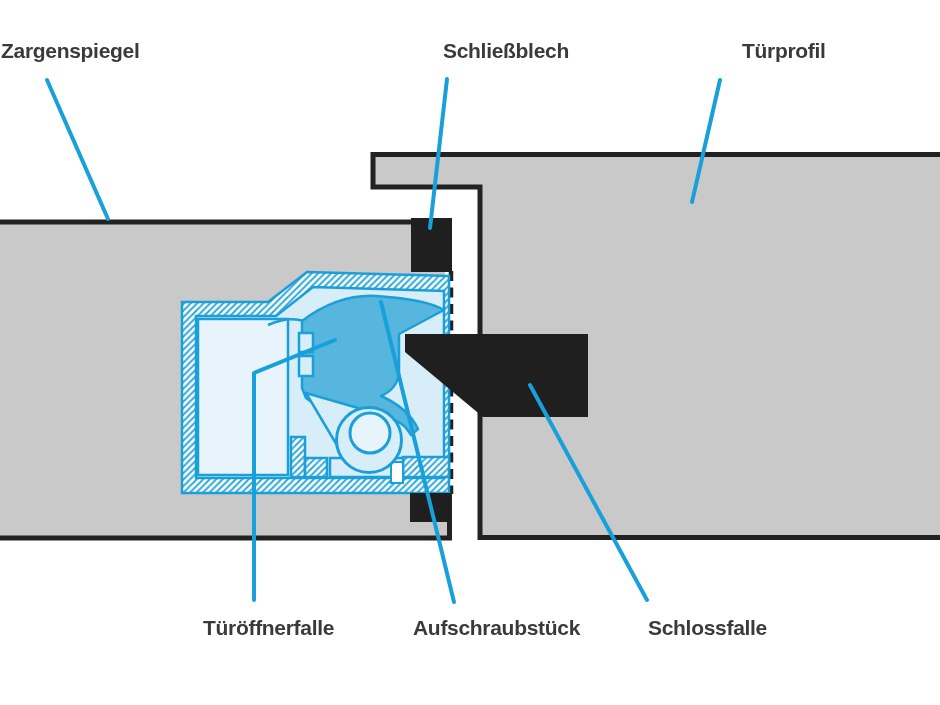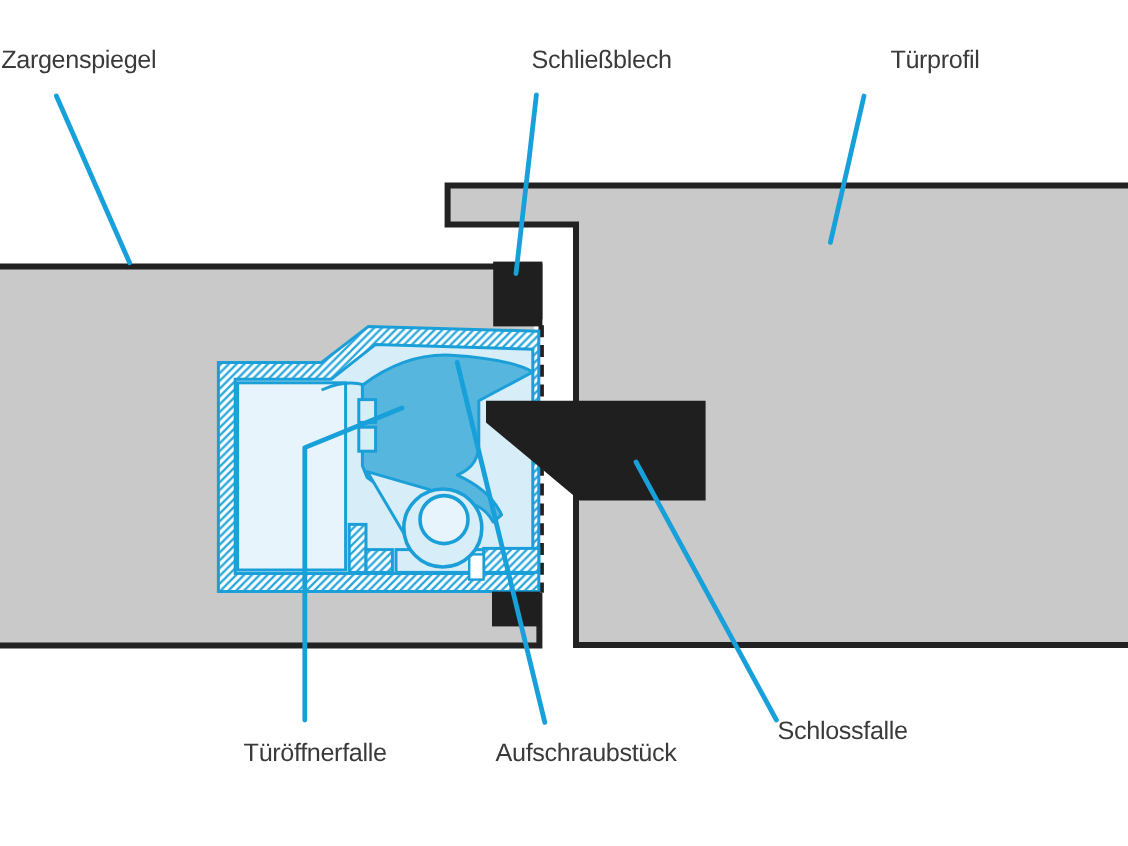--- a/index.html
+++ b/index.html
@@ -2,36 +2,37 @@
 <html><head>
 <meta charset="utf-8">
 <style>
   html,body{margin:0;padding:0;background:#ffffff;}
   .stage{
     position:relative;
     width:940px;height:705px;
     overflow:hidden;
     background:#ffffff;
     font-family:"Liberation Sans", sans-serif;
+    font-weight:bold;
   }
   .stage svg{position:absolute;left:0;top:0;}
   .lbl{
     position:absolute;
     font-size:21px;
     letter-spacing:-0.3px;
     color:#3a3a3a;
     white-space:nowrap;
     line-height:22px;
   }
   .lbl-zargenspiegel{left:1px;top:40px;}
   .lbl-schliessblech{left:443px;top:40px;text-align:center;}
   .lbl-tuerprofil{left:742px;top:40px;}
   .lbl-tueroeffnerfalle{left:203px;top:617px;}
   .lbl-aufschraubstueck{left:413px;top:617px;}
-  .lbl-schlossfalle{left:648px;top:599px;}
+  .lbl-schlossfalle{left:648px;top:617px;}
 </style>
 </head>
 <body>
 
 <div class="stage">
 
   <svg width="940" height="705" viewBox="0 0 940 705">
     <defs>
       <pattern id="hatch" patternUnits="userSpaceOnUse" width="6.5" height="6.5">
         <rect x="0" y="0" width="6.5" height="6.5" fill="#ffffff"></rect>

